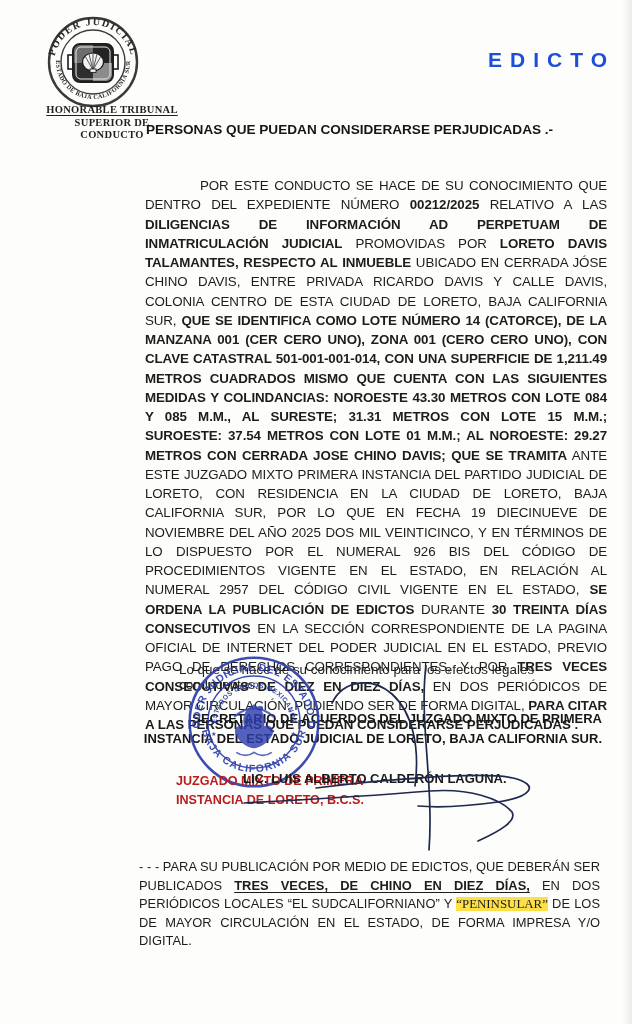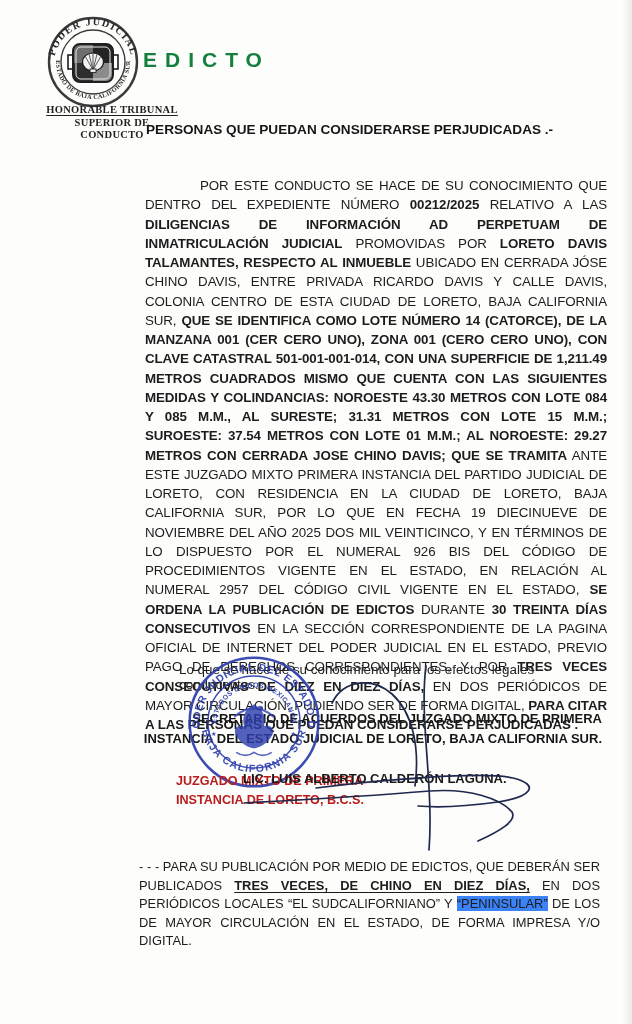--- a/index.html
+++ b/index.html
@@ -12,31 +12,31 @@
     content:"";position:absolute;top:0;right:0;width:10px;height:100%;
     background:linear-gradient(to right,rgba(0,0,0,0),rgba(0,0,0,0.07));
     pointer-events:none;
   }
   
   .seal-wrap{position:absolute;left:28px;top:12px;width:130px;}
   .seal-caption{position:absolute;left:22px;top:104px;width:140px;text-align:center;
     font-family:"Liberation Serif",serif;font-weight:700;font-size:10.5px;line-height:12.5px;
     color:#1f1f1f;letter-spacing:.3px;margin-left:20px;}
   .seal-caption .l1{text-decoration:underline;text-underline-offset:2px;}
-  .doc-title{position:absolute;left:143px;top:48px;width:462px;text-align:left;
-    font-size:21px;font-weight:700;letter-spacing:8px;color:#15803d;}
+  .doc-title{position:absolute;left:153px;top:48px;width:462px;text-align:right;
+    font-size:21px;font-weight:700;letter-spacing:8px;color:#1d4ed8;}
   .addressee{position:absolute;left:146px;top:122px;width:462px;
     font-size:13.6px;font-weight:700;color:#161616;}
   
   .edict-body{position:absolute;left:145px;top:176px;width:462px;
     font-size:13.35px;line-height:19.25px;text-align:justify;color:#1c1c1c;
     text-indent:55px;letter-spacing:-0.1px;}
   .b{font-weight:700;}
   .u{text-decoration:underline;text-underline-offset:2px;}
-  .hl{background:#3b82f6;}
+  .hl{background:#fde047;font-family:Liberation Serif, serif;}
   
   .closing-notice{position:absolute;left:179px;top:662px;width:430px;
     font-size:13.4px;color:#222;}
   .secretary-title{position:absolute;left:140px;top:709px;width:462px;text-align:right;
     font-size:13px;font-weight:700;line-height:19.5px;color:#161616;}
   .stamp-court-lines{position:absolute;left:176px;top:772px;width:260px;
     font-size:12.6px;font-weight:700;line-height:18.5px;color:#b91c1c;}
   .secretary-name{position:absolute;left:243px;top:771px;width:330px;
     font-size:13px;font-weight:700;color:#1a1a1a;}
   .stamp{position:absolute;left:186px;top:654px;width:136px;height:136px;opacity:.93;}

